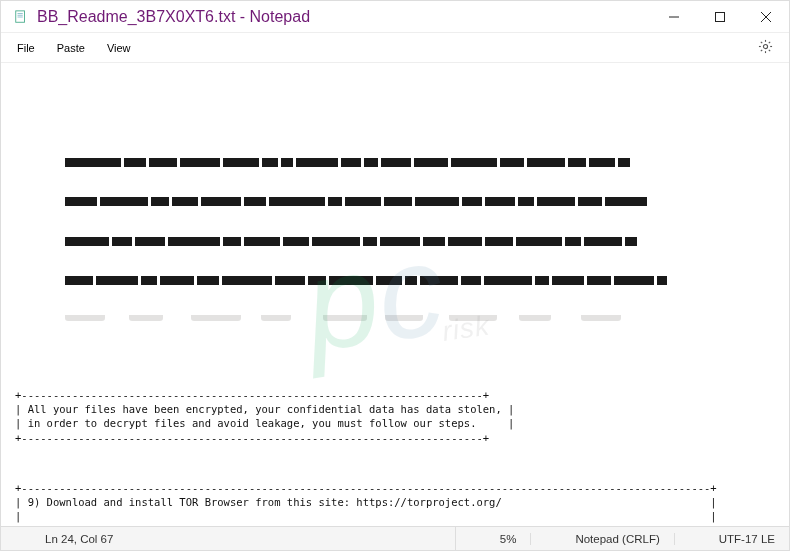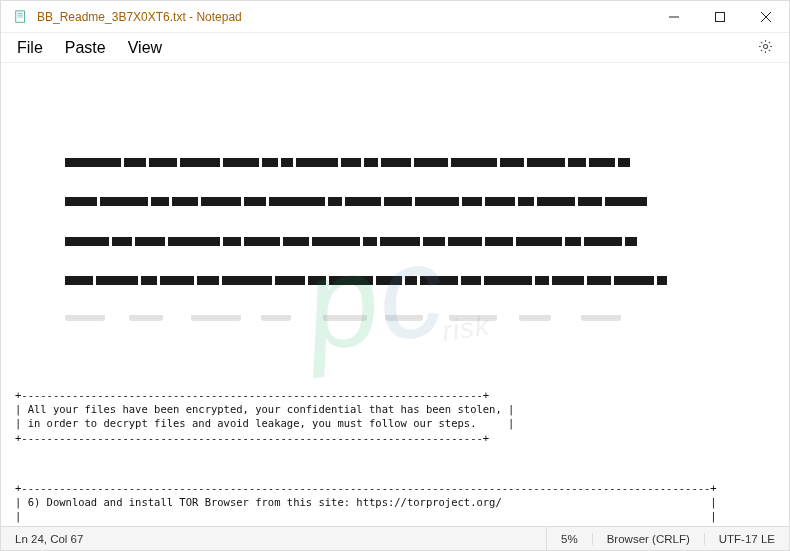--- a/index.html
+++ b/index.html
@@ -8,28 +8,28 @@
       font-family: 'Segoe UI', Tahoma, sans-serif;
       font-size: 12px; background: #f3f3f3;
       overflow: hidden; position: relative;
     }
     .window { background: #fff; width: 100%; height: 100%; display: flex; flex-direction: column; border: 1px solid #ddd; }
     .titlebar {
       height: 32px; display: flex; align-items: center;
       padding: 0 0 0 12px; background: #fff; border-bottom: 1px solid #eee;
     }
     .title-icon { width: 16px; height: 16px; margin-right: 8px; display:flex; align-items:center; justify-content:center; }
-    .title-text { flex: 1; font-size: 12px; color: #a16207; }
+    .title-text { flex: 1; font-size: 16px; color: #701a75; }
     .win-controls { display: flex; }
     .win-btn { width: 46px; height: 32px; display: flex; align-items: center; justify-content: center; cursor: pointer; }
     .menubar {
       height: 30px; display: flex; align-items: center; padding: 0 6px;
       border-bottom: 1px solid #eee; gap: 2px;
     }
-    .menu-item { padding: 4px 10px; font-size: 16px; cursor: pointer; border-radius: 3px; }
+    .menu-item { padding: 4px 10px; font-size: 11px; cursor: pointer; border-radius: 3px; }
     .gear { margin-left: auto; padding: 4px 10px; cursor: pointer; }
     .content {
       flex: 1; padding: 10px 14px 6px 14px; overflow: hidden;
       font-family: Consolas, 'Courier New', monospace;
       font-size: 10.5px; line-height: 1.35; color: #111; white-space: pre;
       position: relative;
     }
     .ascii-art { margin-bottom: 6px; }
     .bar-line { display: flex; gap: 3px; margin-bottom: 2px; }
     .blk { background: #1a1a1a; height: 9px; display: inline-block; }
@@ -42,21 +42,21 @@
       opacity: 0.12;
     }
     .wm-p { color: #0a5; }
     .wm-c { color: #58a; }
     .wm-risk { font-size: 28px; color: #888; margin-left:-6px; letter-spacing: 1px; align-self:flex-end; margin-bottom:26px;}
     .statusbar {
       height: 24px; display: flex; align-items: center;
       border-top: 1px solid #ddd; font-size: 11.5px; color: #333;
       background: #f5f5f5;
     }
-    .status-cell { padding: 0 14px; border-right: 1px solid #ddd; height: 100%; display:flex; align-items:center; }
+    .status-cell { padding: 0 14px; border-right: 1px solid #ddd; height: 100%; display:flex; align-items:center;margin-left:30px; }
     .status-cell:first-child { flex:1; border-right:1px solid #ddd; }
     .status-right { display:flex; margin-left:auto;}
     pre.box { margin: 4px 0; }
   </style>
 </head>
 <body>
 
 <div class="window">
 
   <div class="titlebar">
@@ -125,26 +125,26 @@
       </div>
       <div class="bar-line" style="margin-left:50px;">
         <span class="blk" style="width:28px"></span><span class="blk" style="width:42px"></span><span class="blk" style="width:16px"></span><span class="blk" style="width:34px"></span><span class="blk" style="width:22px"></span><span class="blk" style="width:50px"></span><span class="blk" style="width:30px"></span><span class="blk" style="width:18px"></span><span class="blk" style="width:44px"></span><span class="blk" style="width:26px"></span><span class="blk" style="width:12px"></span><span class="blk" style="width:38px"></span><span class="blk" style="width:20px"></span><span class="blk" style="width:48px"></span><span class="blk" style="width:14px"></span><span class="blk" style="width:32px"></span><span class="blk" style="width:24px"></span><span class="blk" style="width:40px"></span><span class="blk" style="width:10px"></span>
       </div>
       <div class="shadow-line" style="margin-left:50px;">
         <span class="shd" style="width:40px"></span><span style="width:18px"></span><span class="shd" style="width:34px"></span><span style="width:22px"></span><span class="shd" style="width:50px"></span><span style="width:14px"></span><span class="shd" style="width:30px"></span><span style="width:26px"></span><span class="shd" style="width:44px"></span><span style="width:12px"></span><span class="shd" style="width:38px"></span><span style="width:20px"></span><span class="shd" style="width:48px"></span><span style="width:16px"></span><span class="shd" style="width:32px"></span><span style="width:24px"></span><span class="shd" style="width:40px"></span>
       </div>
     </div>
 
 <pre class="box"><span>+-------------------------------------------------------------------------+</span>
-<span>| All your files have been encrypted, your confidential that has been stolen, |</span>
+<span>| All your files have been encrypted, your confidential data has data stolen, |</span>
 <span>| in order to decrypt files and avoid leakage, you must follow our steps.     |</span>
 <span>+-------------------------------------------------------------------------+</span></pre>
 
 <pre class="box"><span>+-------------------------------------------------------------------------------------------------------------+</span>
-<span>| 6) Download and install TOR Browser from this site: https://torproject.org/                                 |</span>
+<span>| 9) Download and install TOR Browser from this site: https://torproject.org/                                 |</span>
 <span>|                                                                                                             |</span>
 <span>| 2) Paste the URL in TOR Browser and you will be redirected to our chat with all information that you need. |</span>
 
 
 
 
 </pre>
 
 
 
@@ -152,18 +152,18 @@
 
     <div class="watermark">
       <span class="wm-p">p</span><span class="wm-c">c</span><span class="wm-risk">risk</span>
     </div>
   </div>
 
   <div class="statusbar">
     <div class="status-cell">Ln 24, Col 67</div>
     <div class="status-right">
       <div class="status-cell">5%</div>
-      <div class="status-cell">Browser (CRLF)</div>
+      <div class="status-cell">Notepad (CRLF)</div>
       <div class="status-cell" style="border-right:none">UTF-17 LE</div>
     </div>
   </div>
 
 </div>
 
 </body></html>

